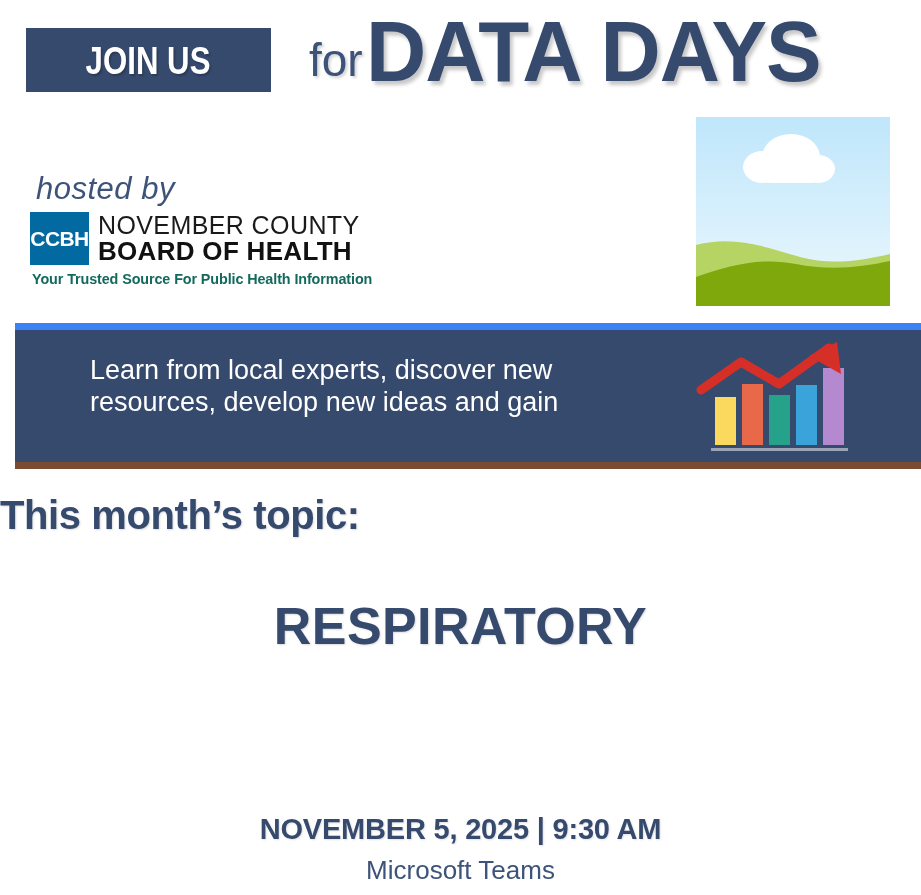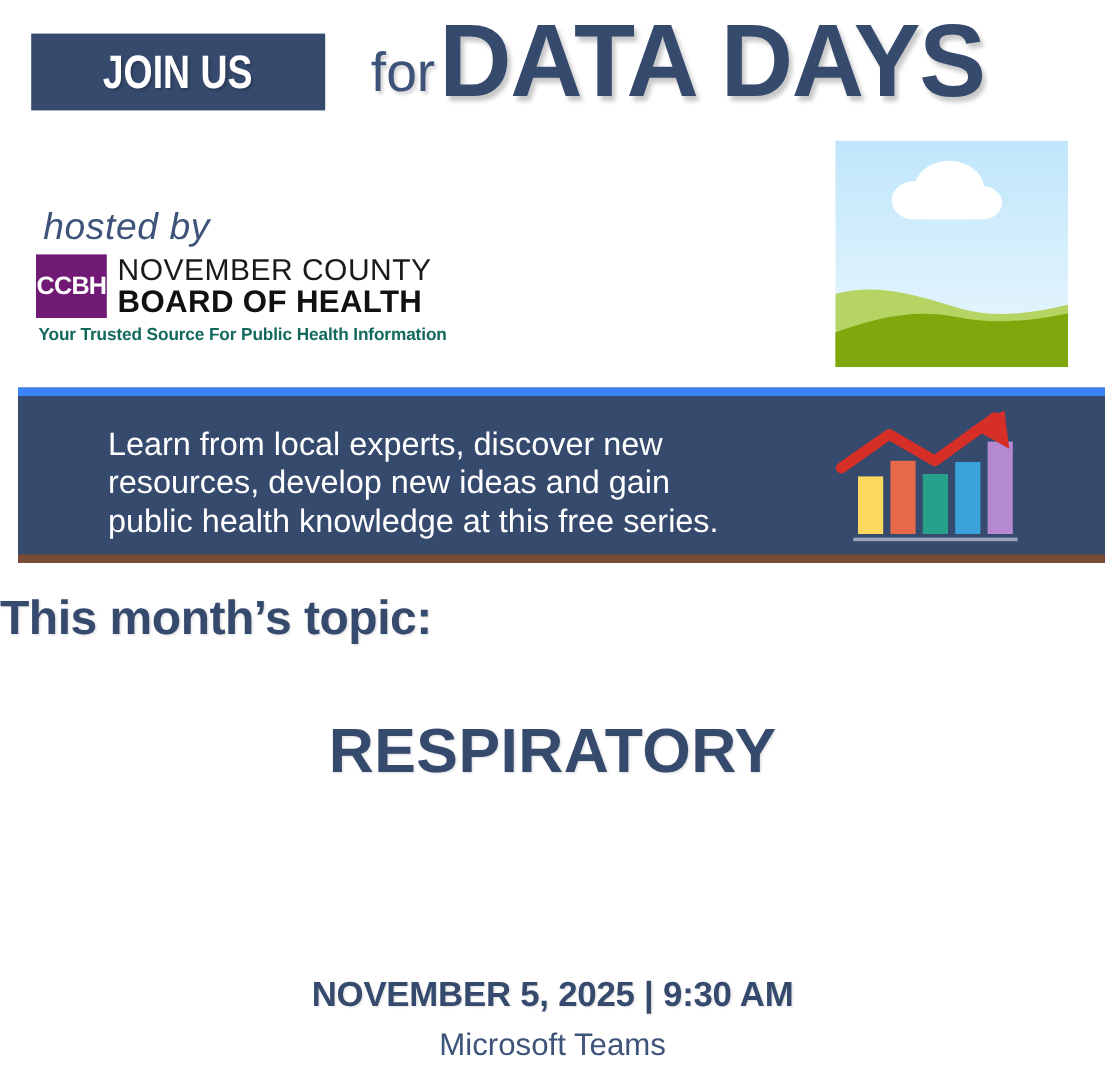--- a/index.html
+++ b/index.html
@@ -85,21 +85,21 @@
   .logo-wrap {
     position: absolute;
     left: 30px;
     top: 212px;
     display: flex;
     align-items: center;
   }
   .logo-mark {
     width: 59px;
     height: 53px;
-    background: #701a75;
+    background: #0369a1;
     display: flex;
     align-items: center;
     justify-content: center;
     flex: 0 0 auto;
   }
   .logo-mark-text {
     color: #ffffff;
     font-size: 21px;
     font-weight: bold;
     letter-spacing: -0.6px;
@@ -277,21 +277,20 @@
     </g>
     <path d="M0,128 C38,118 70,130 104,140 C136,149 168,143 194,137 L194,189 L0,189 Z" fill="#b5d463"></path>
     <path d="M0,160 C34,148 66,140 100,147 C134,154 166,150 194,144 L194,189 L0,189 Z" fill="#7fa80c"></path>
   </svg>
 </div>
 
 <div class="banner">
   <div class="banner-text">
     <span>Learn from local experts, discover new</span>
     <span>resources, develop new ideas and gain</span>
-    <span>public health knowledge at this free series.</span>
   </div>
 
   <div class="banner-chart">
     <svg width="160" height="120" viewBox="0 0 160 120" xmlns="http://www.w3.org/2000/svg">
 
       <rect x="20" y="57" width="21" height="48" fill="#fbd95f"></rect>
       <rect x="47" y="44" width="21" height="61" fill="#e8694a"></rect>
       <rect x="74" y="55" width="21" height="50" fill="#26a18a"></rect>
       <rect x="101" y="45" width="21" height="60" fill="#3aa3d9"></rect>
       <rect x="128" y="28" width="21" height="77" fill="#b489d0"></rect>

